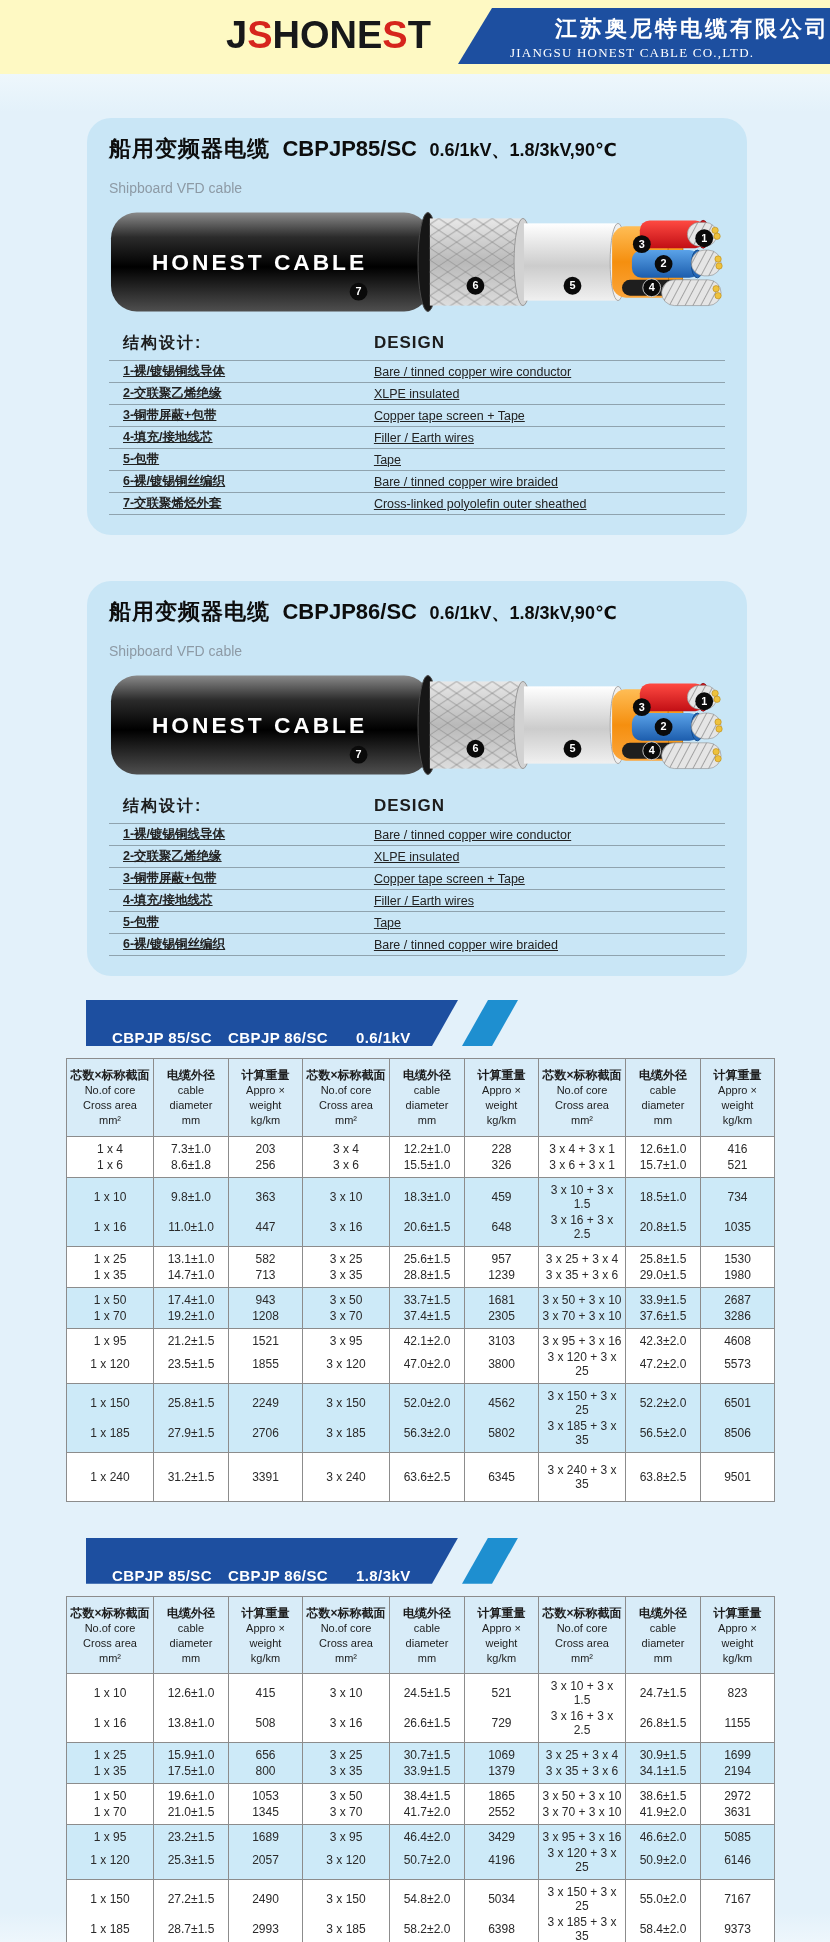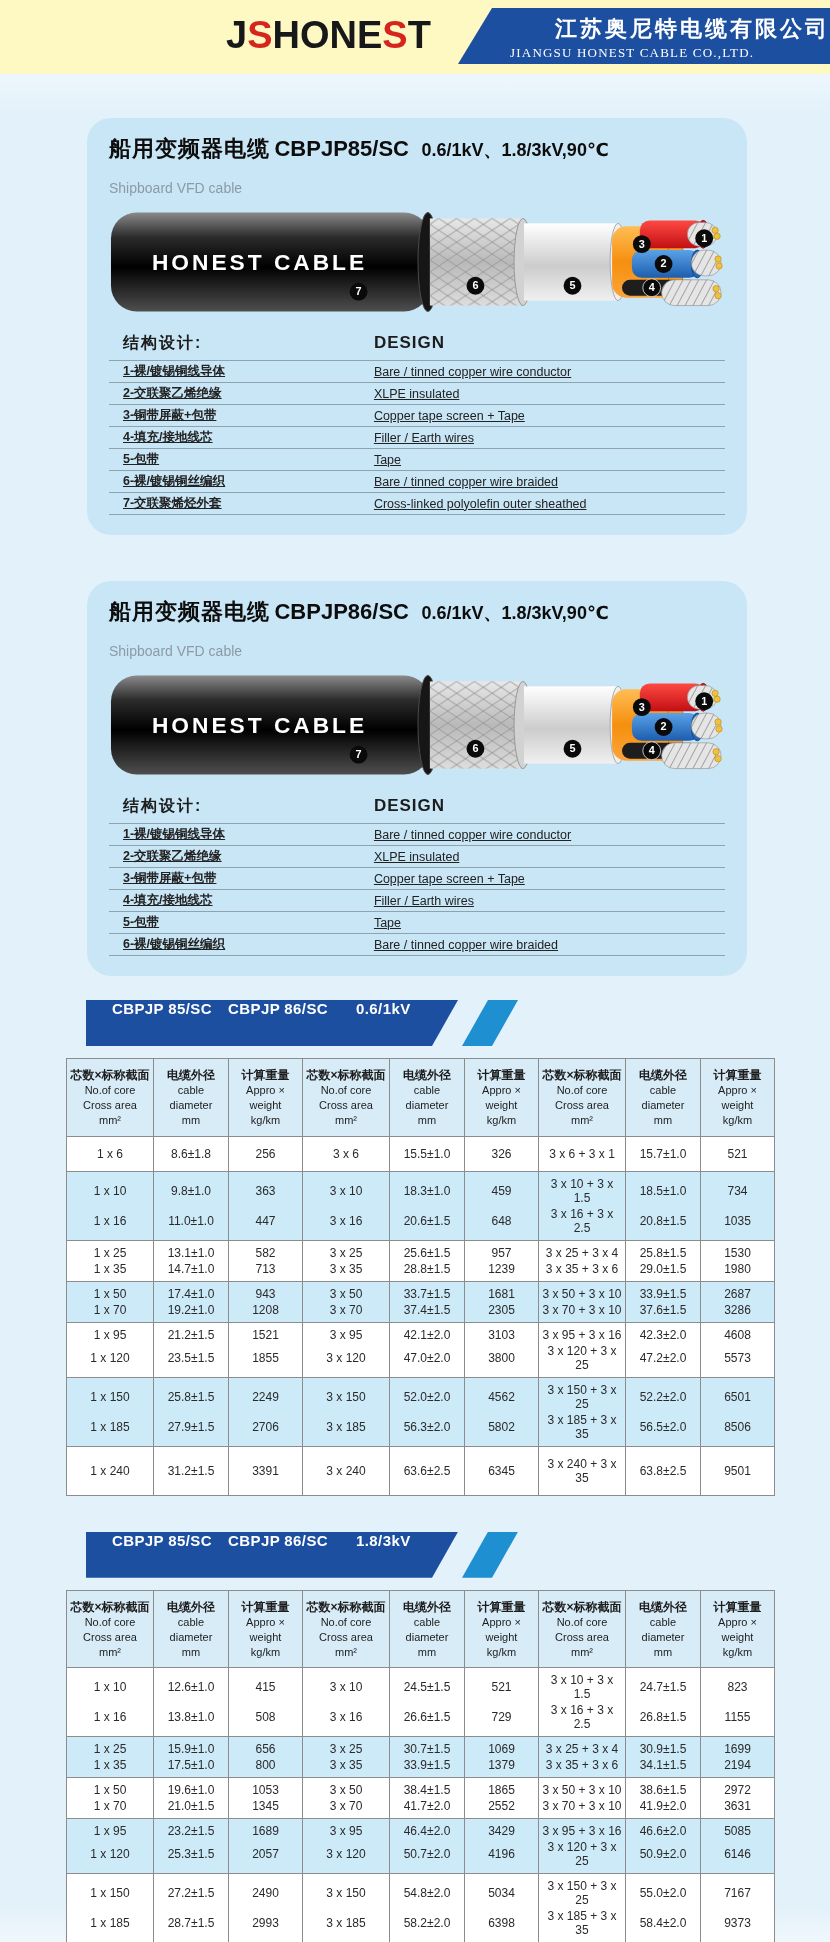--- a/index.html
+++ b/index.html
@@ -24,42 +24,42 @@
   
   .page{background:linear-gradient(180deg,#eef7fc 0%,var(--page_bg) 2%,var(--page_bg) 96%,#fff 100%);
     padding:44px 0 40px 0;}
 
   
   .card{width:660px;margin-left:87px;background:var(--card_bg);border-radius:24px;
     padding:16px 22px 20px 22px;}
   .card + .card{margin-top:46px;}
   .card-title{font-weight:bold;color:#0d0d0d;white-space:nowrap;}
   .t-zh{font-size:22px;letter-spacing:1px;}
-  .t-model{font-size:22px;}
+  .t-model{font-size:22px;margin-left:8px;}
   .t-rating{font-size:18px;margin-left:8px;}
   .card-subtitle{font-size:14px;color:#8d9aa5;margin-top:16px;}
   .cable-wrap{margin:10px 0 4px 0;}
 
   
   .design-head{display:flex;align-items:center;height:34px;margin-top:2px;}
   .dh-zh{width:43%;padding-left:14px;font-size:16px;font-weight:bold;letter-spacing:2px;}
   .dh-en{font-size:17px;font-weight:bold;letter-spacing:1px;}
   .design-rows{border-top:1px solid #8fa3ae;}
   .design-row{display:flex;align-items:center;height:22px;border-bottom:1px solid #8fa3ae;
     font-size:12.5px;color:#222;text-decoration:underline;}
   .d-zh{width:43%;padding-left:14px;font-weight:bold;}
   .d-en{flex:1;}
 
   
   .spec-section{margin-top:24px;}
   .spec-section.second{margin-top:36px;}
   .spec-banner{position:relative;margin-left:80px;height:46px;width:470px;}
   .banner-bar{position:absolute;left:6px;top:0;width:372px;height:46px;background:var(--banner_blue);
     clip-path:polygon(0 0,100% 0,calc(100% - 26px) 100%,0 100%);
-    color:#fff;display:flex;align-items:flex-start;padding-left:26px;font-weight:bold;font-size:15px;}
+    color:#fff;display:flex;align-items:flex-end;padding-left:26px;font-weight:bold;font-size:15px;}
   .banner-bar .bm{margin-right:16px;letter-spacing:.4px;}
   .banner-bar .bv{margin-left:12px;letter-spacing:.4px;}
   .banner-accent{position:absolute;left:382px;top:0;width:58px;height:46px;background:var(--banner_accent);
     clip-path:polygon(26px 0,56px 0,30px 100%,0 100%);}
 
   
   table.spec-table{border-collapse:collapse;margin:12px 0 0 66px;width:708px;table-layout:fixed;}
   table.spec-table th{border:1px solid var(--table_border);background:#d8ecf8;
     padding:8px 2px;font-weight:normal;line-height:1.35;vertical-align:middle;}
   .h-zh{font-size:12px;font-weight:bold;}
@@ -411,20 +411,31 @@
             <th>
               <div class="h-zh">计算重量</div>
               <div class="h-en">Appro ×</div>
               <div class="h-en">weight</div>
               <div class="h-en">kg/km</div>
             </th>
           </tr>
         </thead>
     <tbody class="group">
           <tr>
+            <td>1 x 4</td>
+            <td>7.3±1.0</td>
+            <td>203</td>
+            <td>3 x 4</td>
+            <td>12.2±1.0</td>
+            <td>228</td>
+            <td>3 x 4 + 3 x 1</td>
+            <td>12.6±1.0</td>
+            <td>416</td>
+          </tr>
+          <tr>
             <td>1 x 6</td>
             <td>8.6±1.8</td>
             <td>256</td>
             <td>3 x 6</td>
             <td>15.5±1.0</td>
             <td>326</td>
             <td>3 x 6 + 3 x 1</td>
             <td>15.7±1.0</td>
             <td>521</td>
           </tr>

